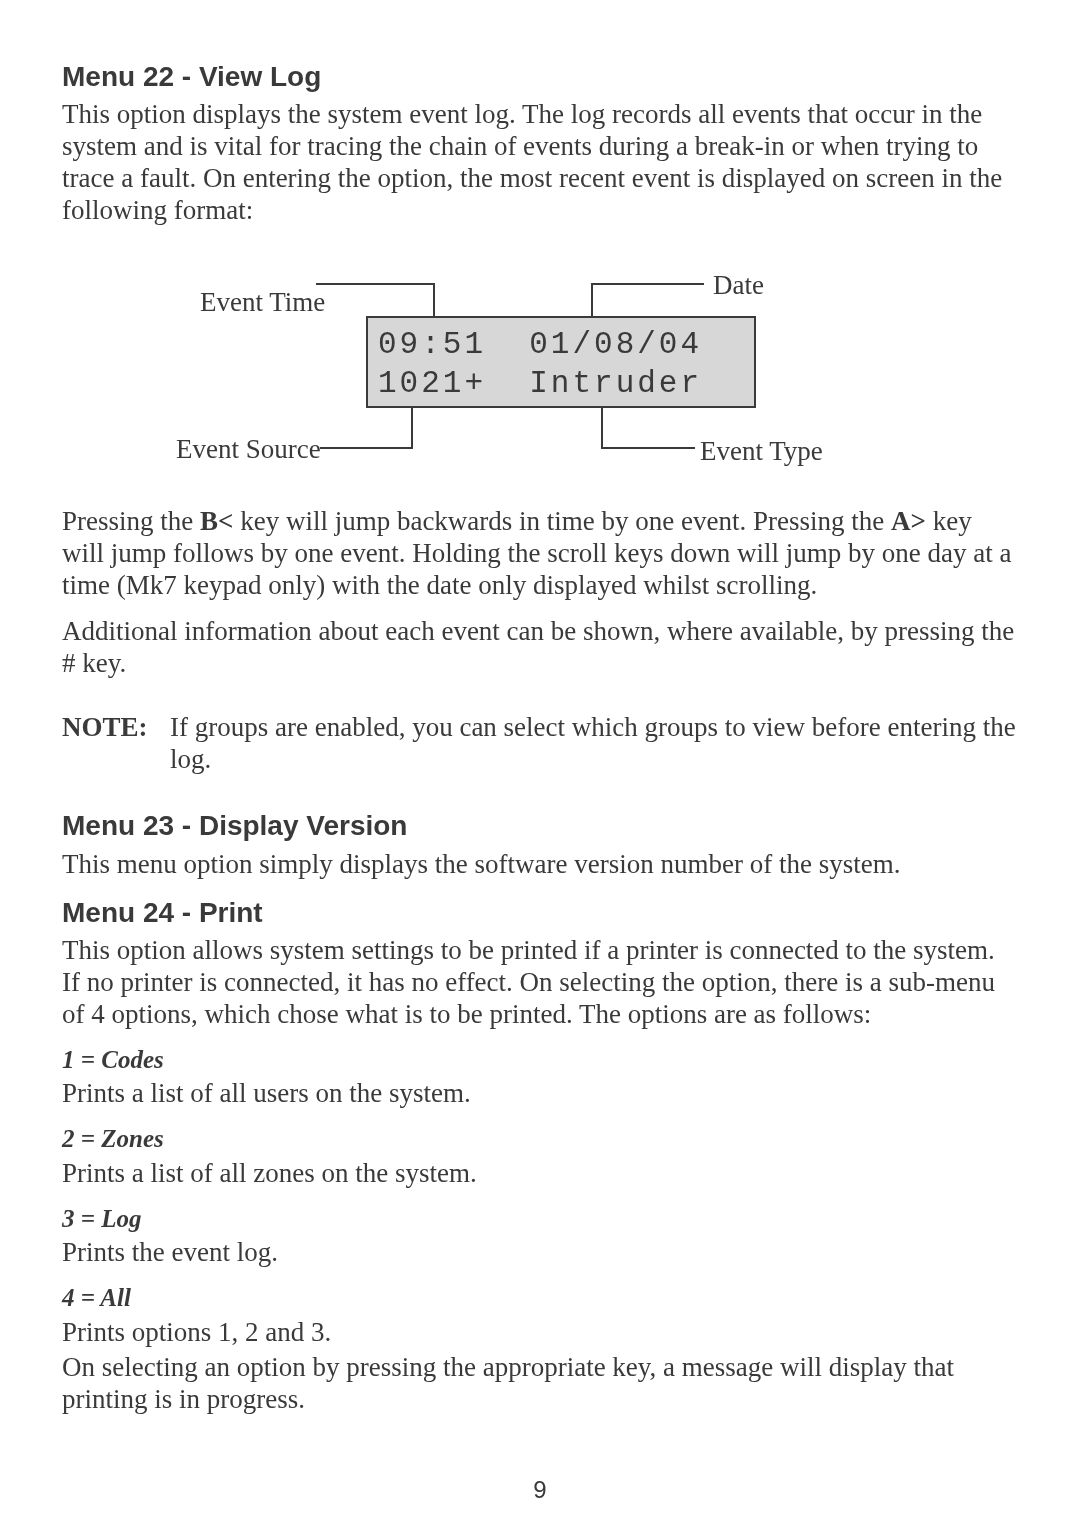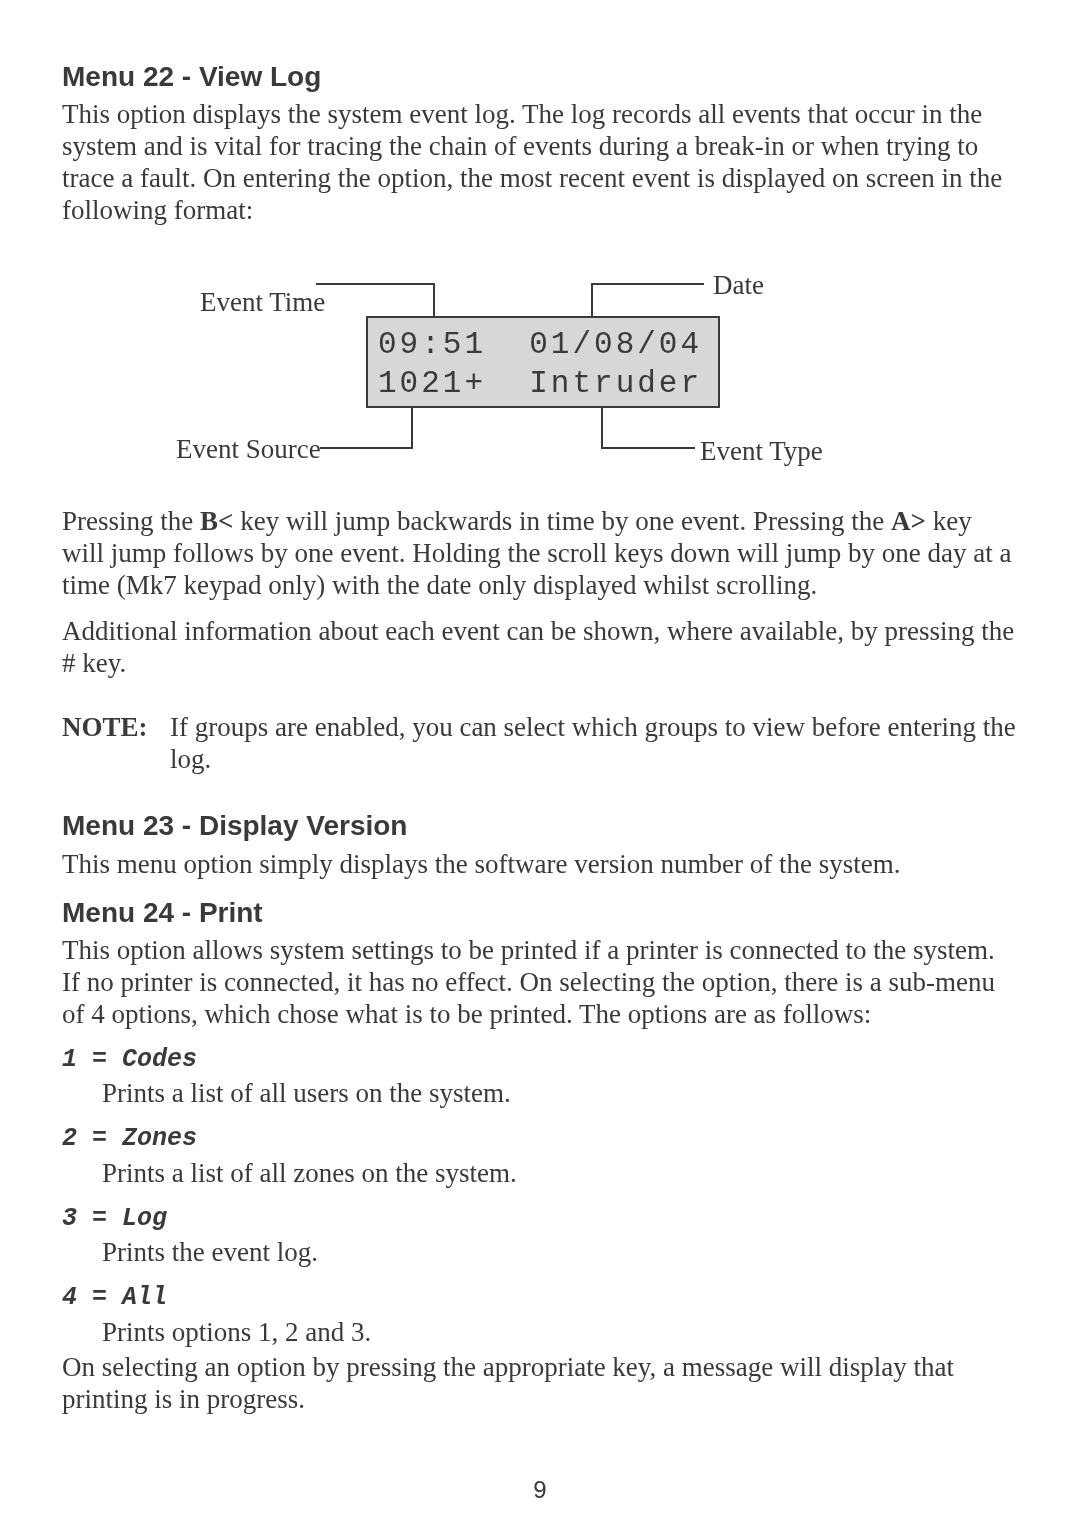--- a/index.html
+++ b/index.html
@@ -20,46 +20,46 @@
     position: relative;
   }
   .h2 {
     font-family: Arial, Helvetica, sans-serif;
     font-weight: bold;
     font-size: 28px;
     margin: 0 0 6px 0;
     color: #3a3a3a;
   }
   .h3 {
-    font-family: Liberation Mono, monospace;
+    font-family: Liberation Serif, serif;
     font-weight: bold;
     font-style: italic;
     font-size: 25px;
     margin: 14px 0 4px 0;
     color: #3a3a3a;
   }
   .para {
     margin: 0 0 14px 0;
   }
-  .tight { margin-bottom: 4px; margin-left: 40px; }
+  .tight { margin-bottom: 4px; }
   .gap-top-lg { margin-top: 34px; }
   .gap-top-sm { margin-top: 16px; }
   .bold { font-weight: bold; }
   
   .diagram {
     position: relative;
     width: 820px;
     height: 220px;
     margin: 30px 0 30px 60px;
   }
   .lcd {
     position: absolute;
     left: 244px;
     top: 60px;
-    width: 354px;
+    width: 390px;
     height: 92px;
     background: #d7d7d7;
     border: 2px solid #3a3a3a;
     box-sizing: border-box;
     padding: 8px 14px 6px 10px;
     font-family: "Courier New", Courier, monospace;
     font-size: 31px;
     letter-spacing: 3px;
     line-height: 1.25;
     color: #3a3a3a;

